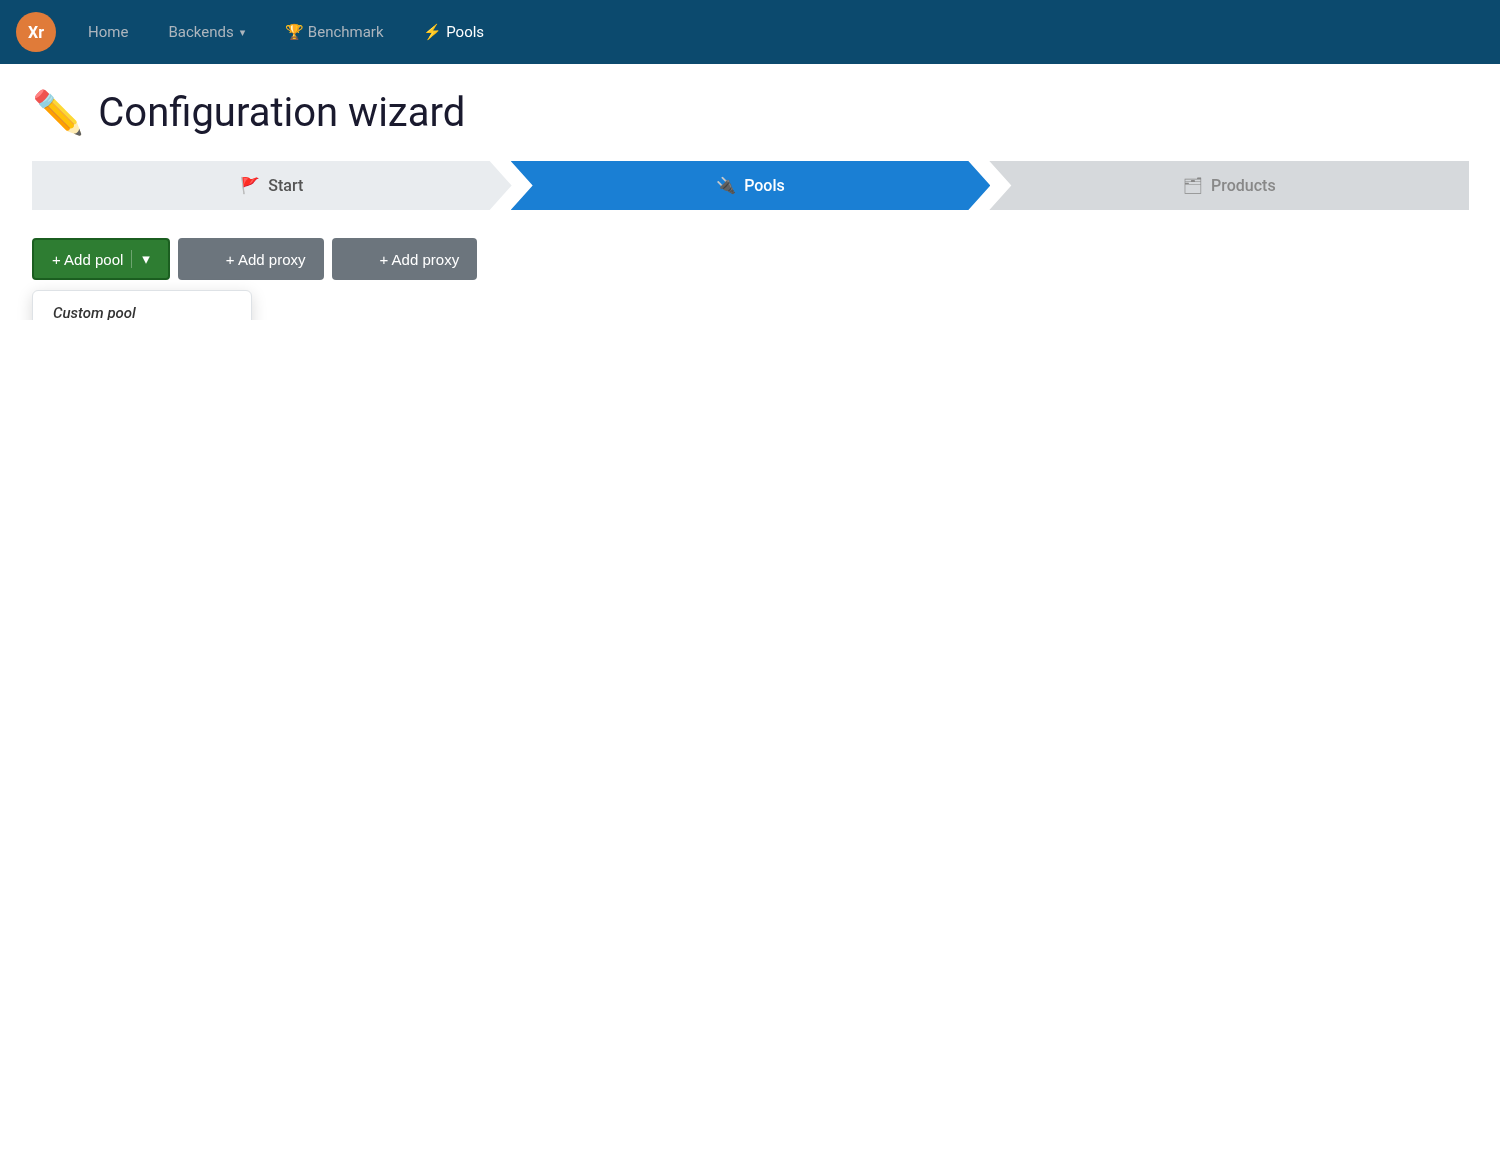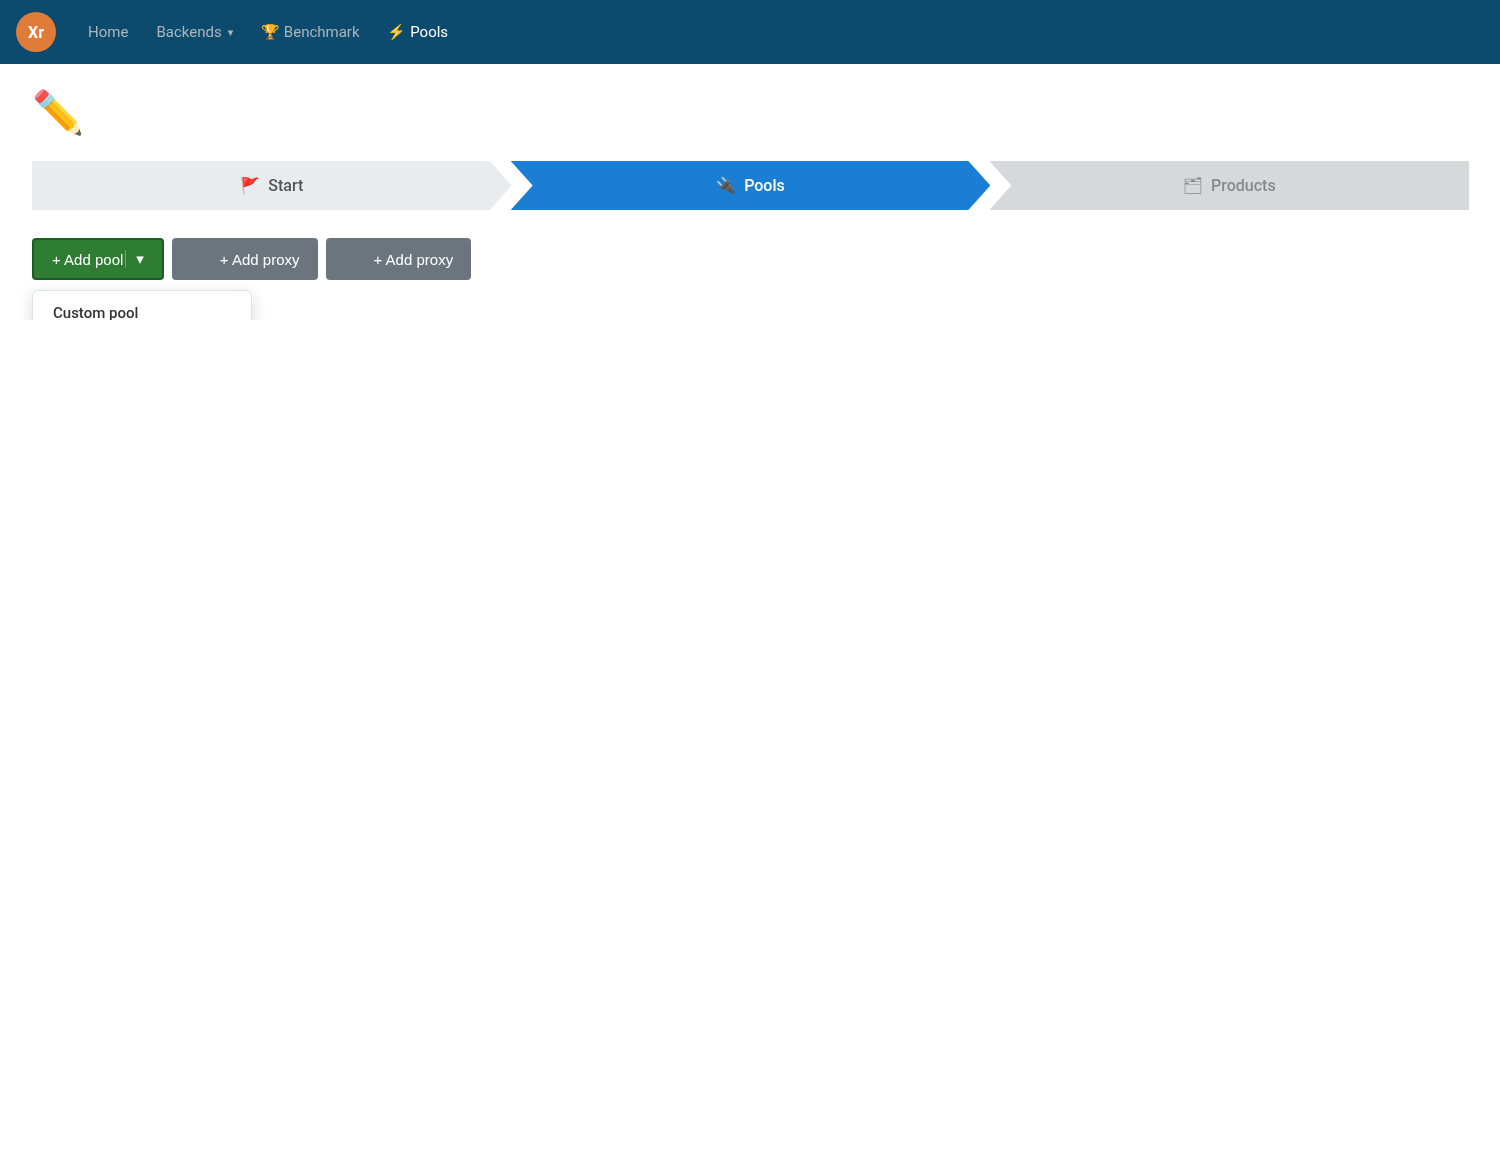--- a/index.html
+++ b/index.html
@@ -23,21 +23,21 @@
       align-items: center;
       justify-content: center;
       color: white;
       font-weight: bold;
       font-size: 16px;
       flex-shrink: 0;
     }
     .nav-links {
       display: flex;
       align-items: center;
-      gap: 4px;
+      gap: 16px;
       margin-left: 12px;
     }
     .nav-link {
       color: #adb5bd;
       text-decoration: none;
       padding: 8px 12px;
       border-radius: 4px;
       font-size: 15px;
       display: flex;
       align-items: center;
@@ -79,21 +79,21 @@
       position: relative;
     }
     .btn {
       padding: 10px 18px;
       border: none;
       border-radius: 4px;
       font-size: 15px;
       cursor: pointer;
       display: flex;
       align-items: center;
-      gap: 0;
+      gap: 6px;
       font-weight: 500;
     }
     .btn-primary {
       background: #2e7d32;
       color: #fff;
       border: 2px solid #1b5e20;
     }
     .btn-secondary {
       background: #6c757d;
       color: #fff;
@@ -116,20 +116,21 @@
       box-shadow: 0 4px 16px rgba(0,0,0,0.15);
       min-width: 220px;
       z-index: 100;
     }
     .dropdown-item {
       padding: 13px 20px;
       font-size: 15px;
       color: #333;
       cursor: pointer;
       border-bottom: 1px solid #eee;
+      font-style: italic;
     }
     .dropdown-item:last-child {
       border-bottom: none;
     }
     .dropdown-item.first {
       font-weight: 500;
       border-bottom: 2px solid #dee2e6;
     }
 
     
@@ -191,20 +192,21 @@
       <span>⚡</span>
       <span>Pools</span>
     </a>
   </div>
 </nav>
 
 <div class="main-content">
 
   <div class="page-title">
     <span class="wizard-icon">✏️</span>
+    <h1>Configuration wizard</h1>
   </div>
 
   <div class="steps-container">
     <div class="step-item step-inactive">
       <span class="step-icon">🚩</span>
       <span>Start</span>
     </div>
     <div class="step-item step-active">
       <span class="step-icon">🔌</span>
       <span>Pools</span>

